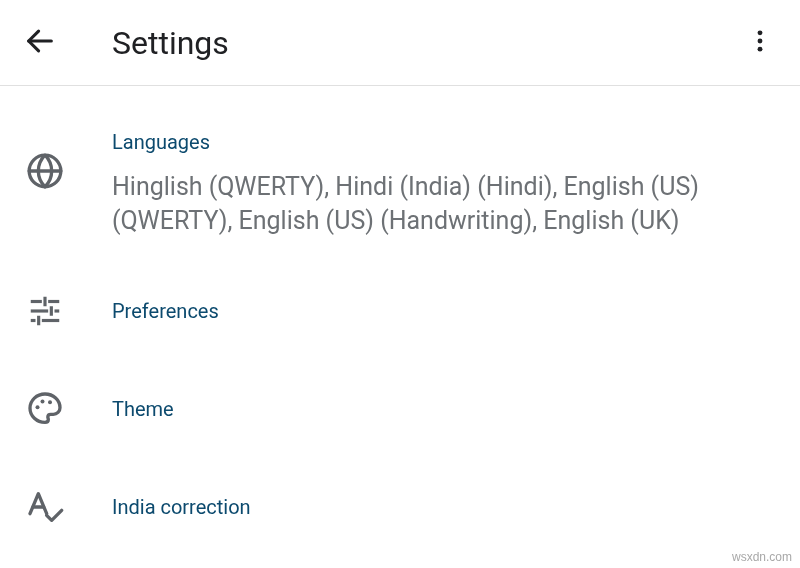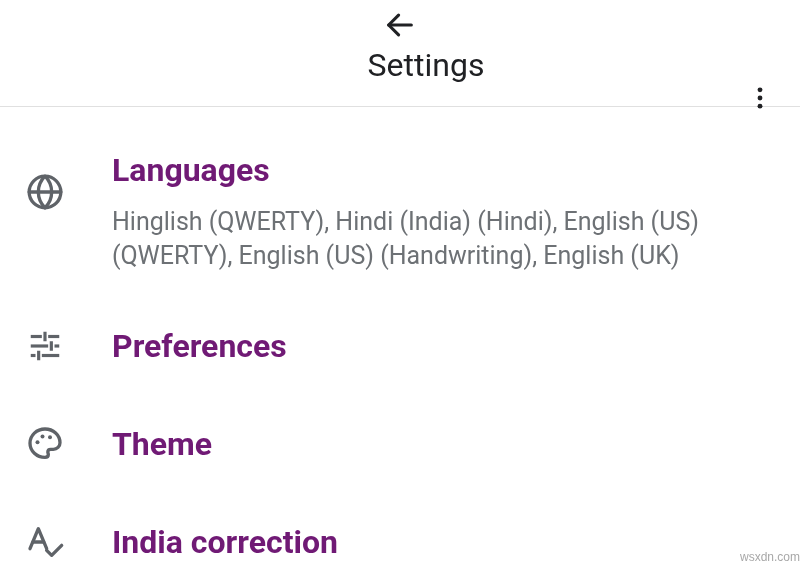--- a/index.html
+++ b/index.html
@@ -7,24 +7,23 @@
       font-family: Roboto, "Helvetica Neue", Arial, sans-serif;
       background: #fff;
       width: 800px;
       height: 568px;
       overflow: hidden;
       position: relative;
     }
     .app-bar {
       display: flex;
       align-items: center;
-      height: 107px;
-      padding: 8px 20px;
+      height: 86px;
+      padding: 0 20px;
       border-bottom: 1px solid #e0e0e0;
-      flex-direction: column;
     }
     .back-btn {
       width: 40px;
       height: 40px;
       display: flex;
       align-items: center;
       justify-content: center;
       cursor: pointer;
       color: #202124;
     }
@@ -59,41 +58,40 @@
       justify-content: center;
       color: #5f6368;
       flex-shrink: 0;
     }
     .item-body {
       margin-left: 42px;
       min-width: 0;
       flex: 1;
     }
     .item-title {
-      font-size: 32px;
-      color: #701a75;
+      font-size: 20px;
+      color: #0c4a6e;
       line-height: 1.2;
-      font-weight: bold;
     }
     .item-sub {
       font-size: 25px;
       color: #6d7175;
       line-height: 1.35;
       margin-top: 16px;
       display: -webkit-box;
       -webkit-line-clamp: 2;
       -webkit-box-orient: vertical;
       overflow: hidden;
     }
     .item.languages { align-items: flex-start; padding-top: 34px; }
     .item.languages .item-icon { margin-top: 16px; }
     .watermark {
       position: absolute;
       bottom: 4px;
-      right: 0;
+      right: 8px;
       font-size: 12px;
       color: #a8a8a8;
       font-family: Arial, sans-serif;
     }
   </style>
 </head>
 <body>
 
 <div class="app-bar">
   <div class="back-btn">

